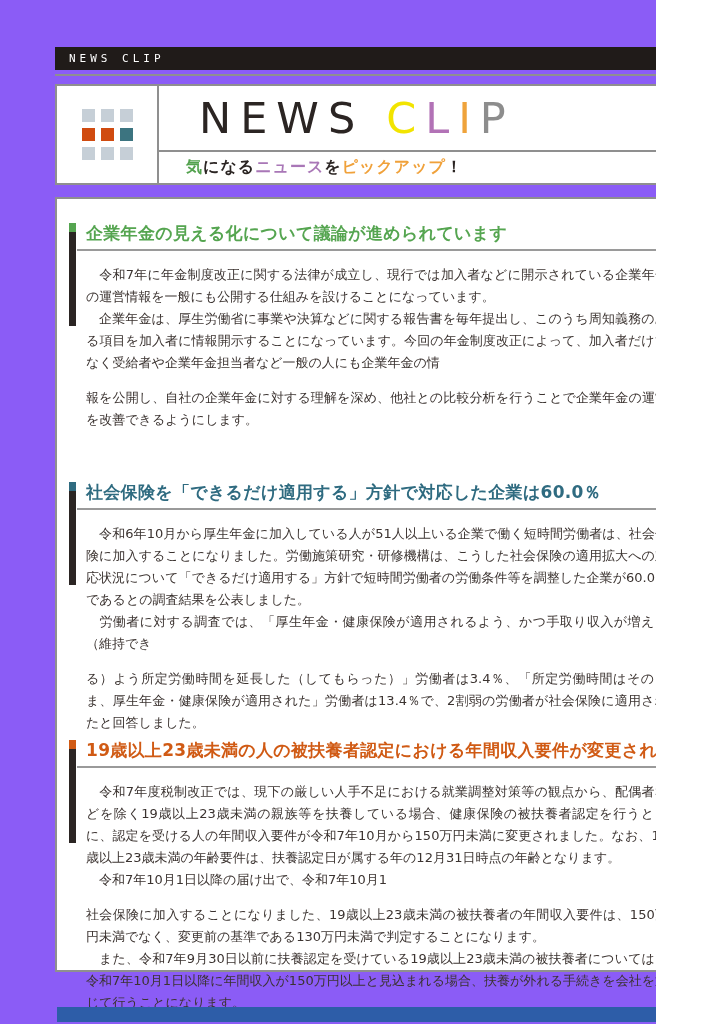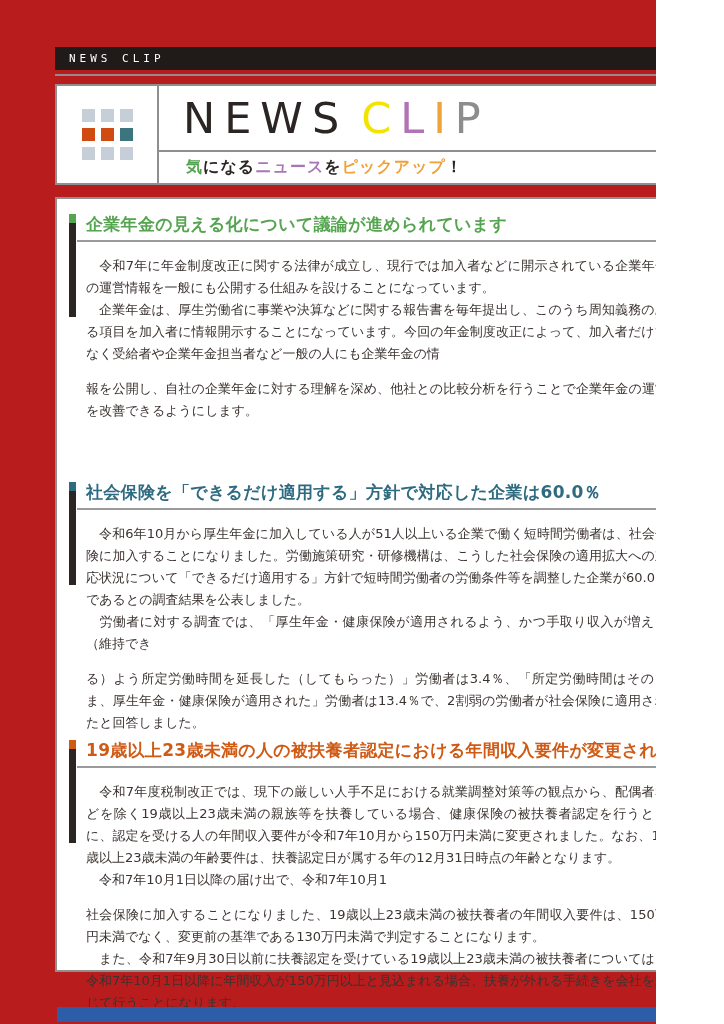--- a/index.html
+++ b/index.html
@@ -1,18 +1,18 @@
 <!DOCTYPE html>
 <html><head>
 <meta charset="utf-8">
 <style>
   * { margin:0; padding:0; box-sizing:border-box; }
   html,body { background:#ffffff; }
   .page {
-    position:relative; width:656px; height:1024px; background:#b91c1c;
+    position:relative; width:656px; height:1024px; background:#8b5cf6;
     font-family:"DejaVu Sans", sans-serif; overflow:hidden;
   }
   
   .topbar {
     position:absolute; left:55px; top:47px; width:645px; height:23px;
     background:#201b19; color:#ffffff; display:flex; align-items:center;
     padding-left:14px; font-size:11px; letter-spacing:4px;
     font-family:"DejaVu Sans Mono", monospace;
   }
   .topbar-rule { position:absolute; left:55px; top:74px; width:645px; height:2px; background:#8f8f8f; }
@@ -20,38 +20,38 @@
   
   .header-box {
     position:absolute; left:55px; top:84px; width:645px; height:101px;
     border:2px solid #8f8f8f; display:flex; background:#ffffff;
   }
   .logo-cell { width:102px; border-right:2px solid #8f8f8f; display:flex; align-items:center; justify-content:center; }
   .logo-grid { display:grid; grid-template-columns:repeat(3,13px); grid-gap:6px; }
   .logo-sq { width:13px; height:13px; }
   .header-right { flex:1; display:flex; flex-direction:column; }
   .header-title {
-    flex:1; display:flex; align-items:center; padding-left:24px;
+    flex:1; display:flex; align-items:center; padding-left:40px;
     font-size:43px; font-weight:500; letter-spacing:9px; line-height:1;
   }
   .title-word { display:inline-block; white-space:nowrap; }
-  .title-word + .title-word { margin-left:13px; }
+  .title-word + .title-word { margin-left:22px; }
   .header-sub-rule { height:2px; background:#8f8f8f; }
   .header-subtitle {
     height:31px; display:flex; align-items:center; padding-left:27px;
     font-size:16px; font-weight:bold; letter-spacing:1px; color:#2b2523;
   }
 
   
   .article-box {
     position:absolute; left:55px; top:197px; width:645px; height:775px;
     border:2px solid #8f8f8f; background:#ffffff;
   }
   .section { position:absolute; left:0; width:100%; }
-  .section.s1 { top:13px; }
+  .section.s1 { top:22px; }
   .section.s2 { top:281px; }
   .section.s3 { top:539px; }
   .accent-bar { position:absolute; left:12px; top:2px; width:7px; height:103px; background:#2b2523; }
   .accent-tip { width:100%; height:9px; }
   .section-title {
     margin:0 36px 0 29px; font-size:17px; font-weight:bold;
     letter-spacing:0.3px; line-height:24px; white-space:nowrap;
   }
   .section-rule { height:2px; background:#9a9a9a; margin:4px 34px 0 20px; }
   .cols { display:flex; gap:13px; margin:13px 30px 0 29px;flex-direction:column; }

